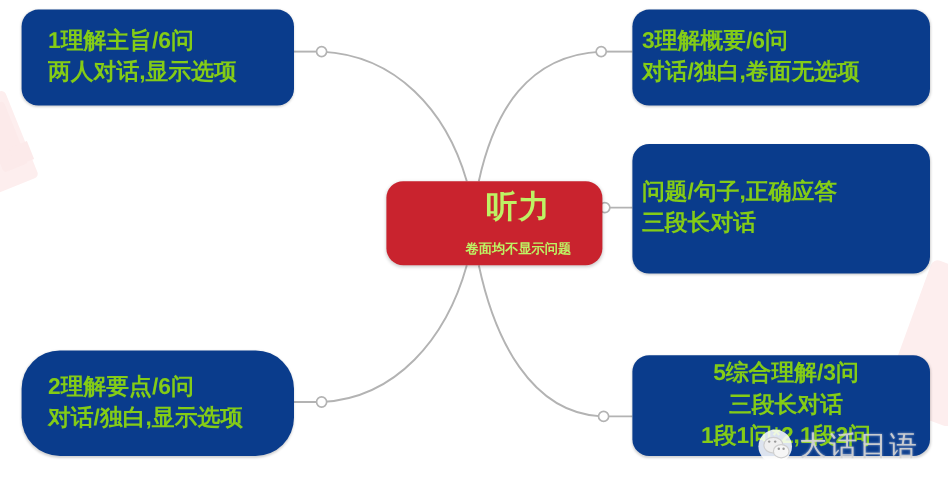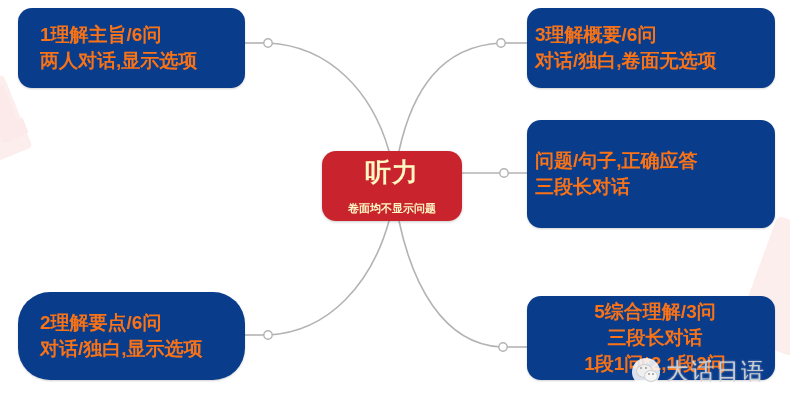--- a/index.html
+++ b/index.html
@@ -24,21 +24,21 @@
 
   
   .node{
     position:absolute;
     background:#0a3c8c;
     border-radius:14px;
     box-sizing:border-box;
     display:flex;
     flex-direction:column;
     justify-content:center;
-    color:#f97316;
+    color:#84cc16;
     font-weight:bold;
     letter-spacing:0px;
     box-shadow:0 1px 2px rgba(0,0,0,.18);
   }
   .node .line{
     font-size:19px;
     line-height:26px;
     white-space:nowrap;
     padding-left:22px;
   }
@@ -50,22 +50,23 @@
   .node.n3 .line,.node.n4 .line,.node.n5 .line{padding-left:8px;}
 
   
   .center{
     position:absolute;
     left:322px;top:151px;width:140px;height:70px;
     background:#c9232e;
     border-radius:14px;
     display:flex;flex-direction:column;
     align-items:center;justify-content:center;
-    color:#fef9c3;
+    color:#bef264;
     box-shadow:0 1px 3px rgba(0,0,0,.2);
+    padding-left:40px;
   }
   .center .title{font-size:26px;font-weight:bold;line-height:30px;letter-spacing:1px;}
   .center .sub{font-size:11px;font-weight:bold;line-height:14px;margin-top:14px;letter-spacing:0px;}
 
   
   .watermark{
     position:absolute;left:632px;top:356px;
     display:flex;align-items:center;gap:6px;
     pointer-events:none;
   }

